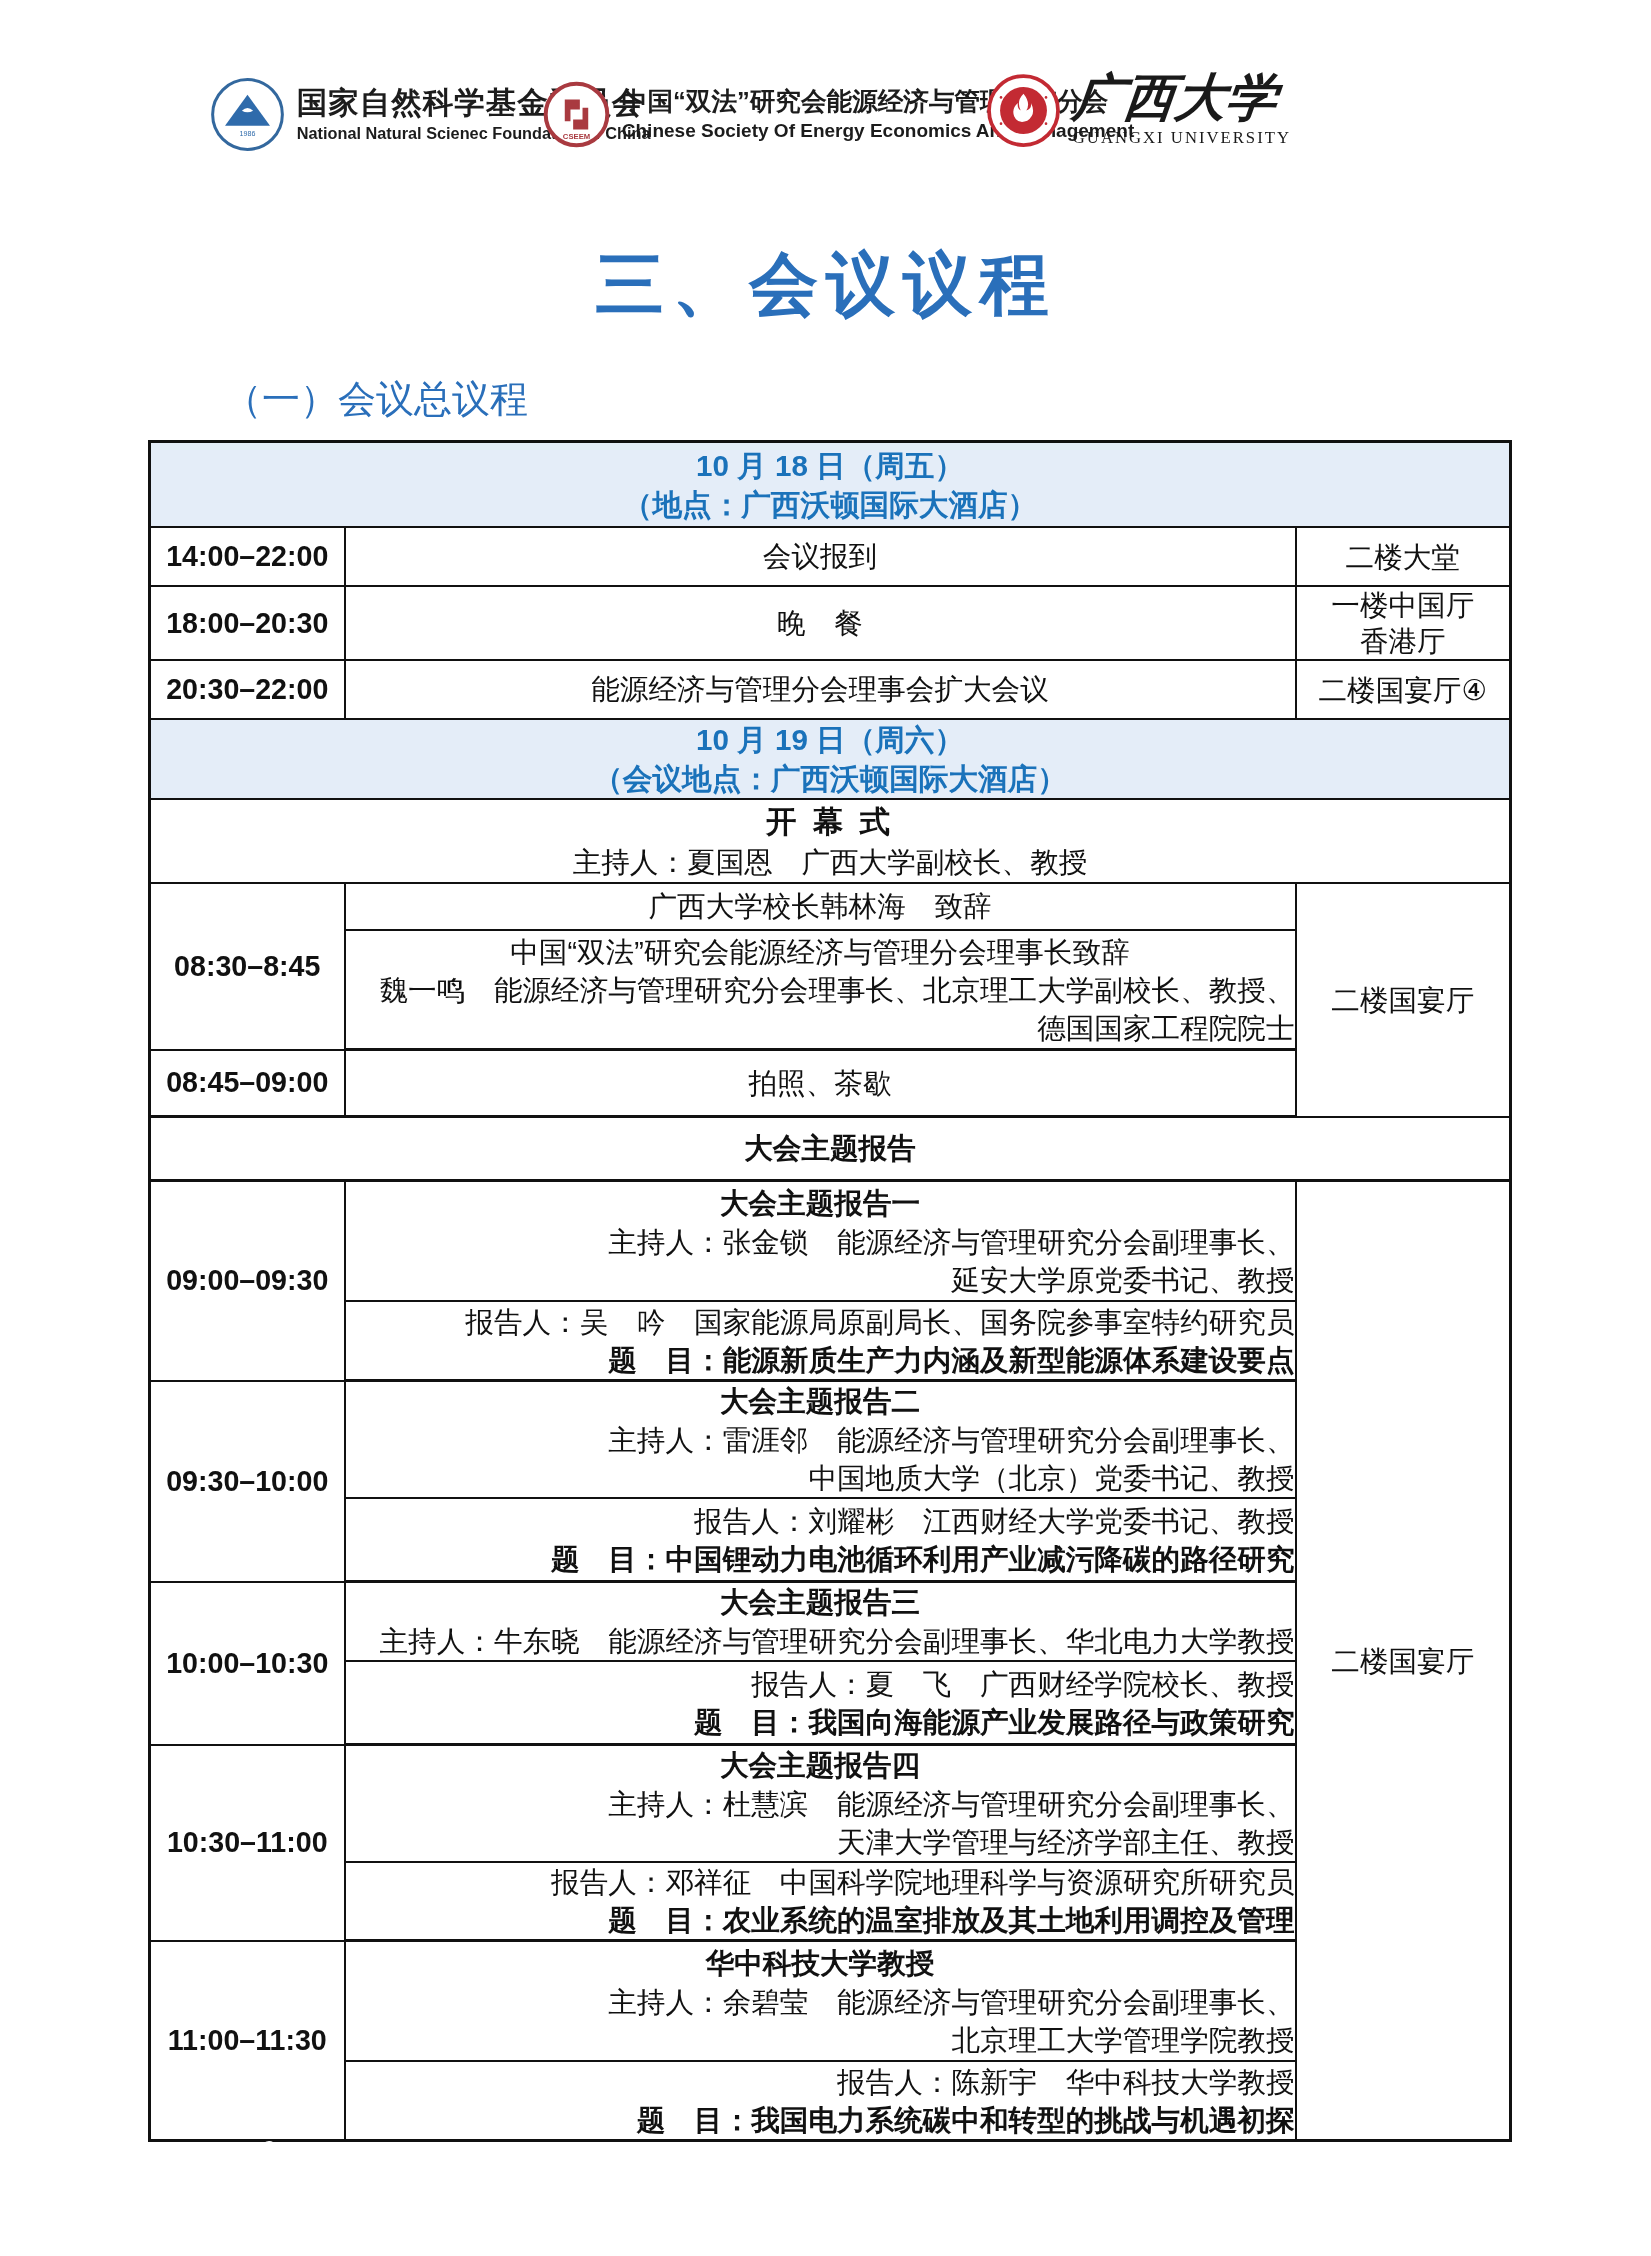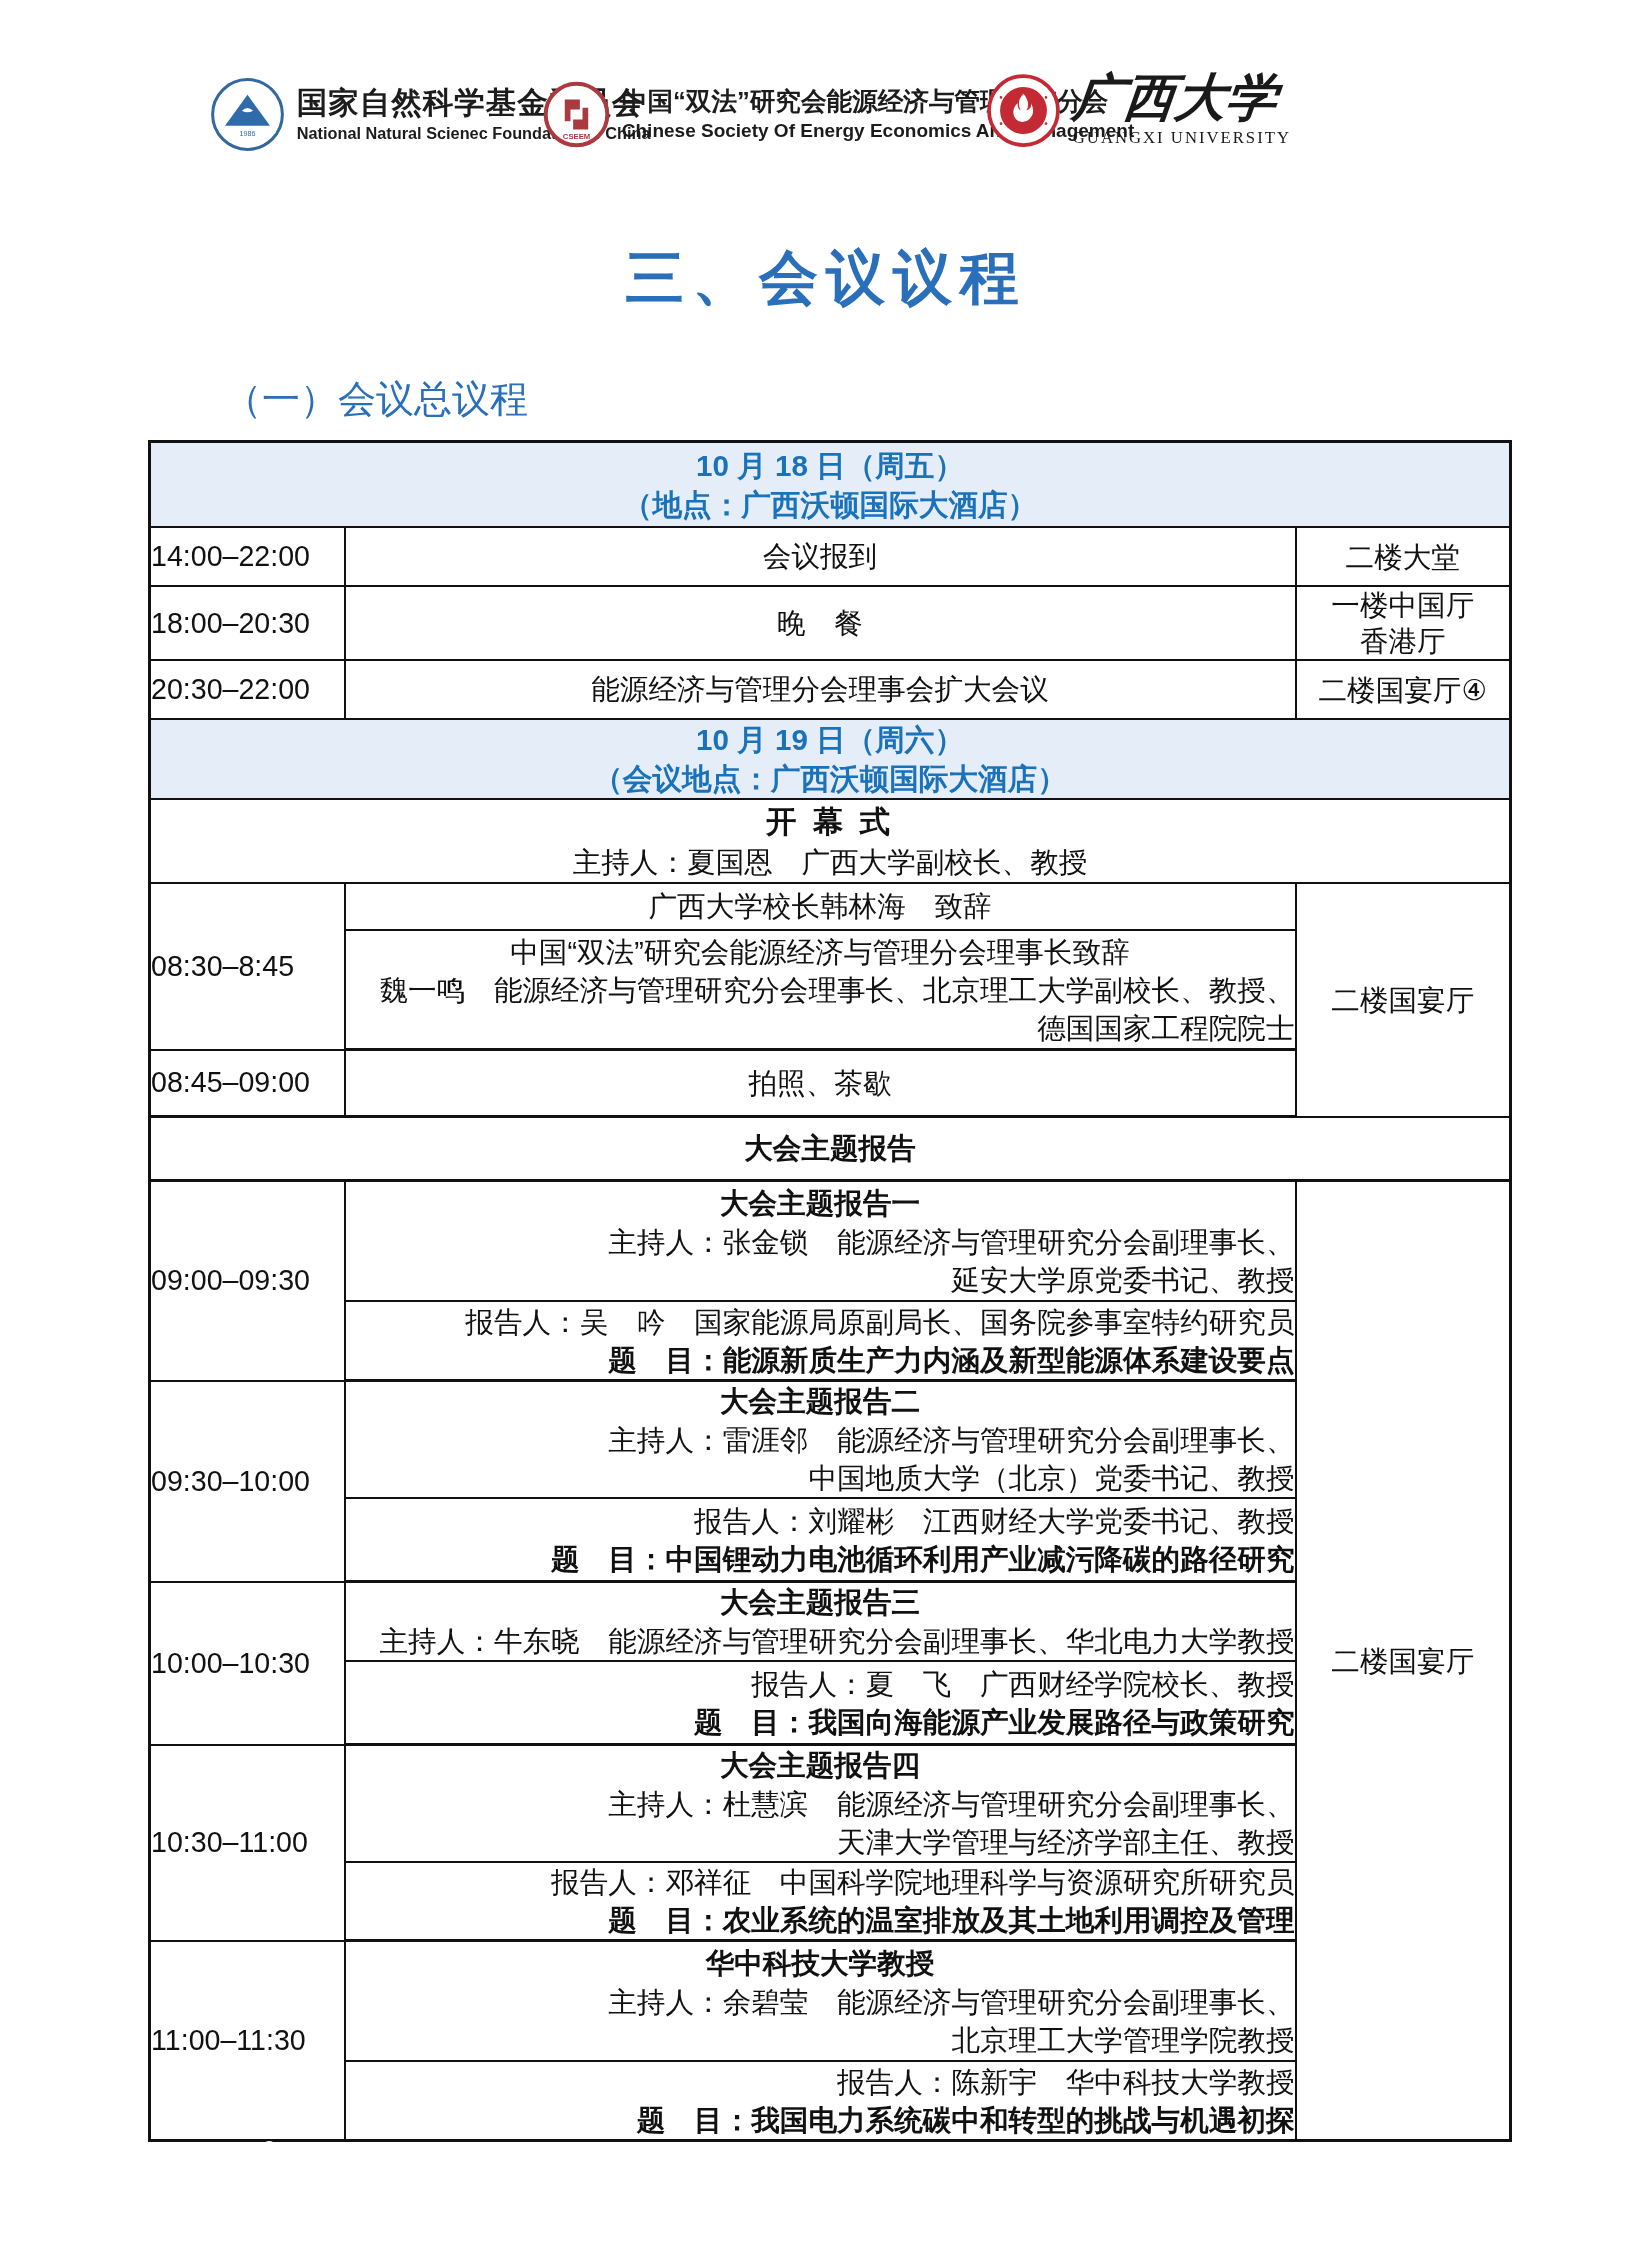--- a/index.html
+++ b/index.html
@@ -24,34 +24,34 @@
   .nsfc-cn { font-size:30.5px; letter-spacing:1px; }
   .nsfc-en { font-size:16.3px; margin-top:3.9px; }
   .cseem-cn { font-size:25.6px; }
   .cseem-en { font-size:19px; margin-top:3px; }
   .gxu-script { font-family:"Liberation Serif","DejaVu Serif",serif; font-style:italic;
     font-weight:700; font-size:51px; color:#1a1a1a; transform:skewX(-6deg); line-height:1; }
   .gxu-en { font-family:"Liberation Serif","DejaVu Serif",serif; font-size:16.7px;
     letter-spacing:2px; color:#1a1a1a; margin-top:3.9px; }
   
   .doc-title { position:absolute; top:239px; left:0; width:1652px; text-align:center;
-    font-size:59px; font-weight:700; color:#2a6fba; letter-spacing:7.9px; z-index:2; }
+    font-size:69px; font-weight:700; color:#2a6fba; letter-spacing:7.9px; z-index:2; }
   .section-title { position:absolute; top:374px; left:224px; font-size:38px; font-weight:400;
     color:#2a6fba; z-index:2; }
   
   table.agenda { position:absolute; top:440px; left:148px; width:1360px; z-index:1;
     border-collapse:collapse; table-layout:fixed; background:transparent;
     border:3.4px solid #111; }
   .agenda td { border:2px solid #111; padding:0; font-size:28.6px; color:#111;
     vertical-align:middle; background:transparent; overflow:hidden; }
   .agenda .bbx td, .agenda td.bbx { border-bottom-width:3.4px; }
   .agenda tr.hdr td { background:#e4edf8; color:#1a72ba; font-weight:700; font-size:29.6px;
     text-align:center; }
   .hdr-line { line-height:39px; }
-  .time { text-align:left; }
+  .time { text-align:center;font-weight:bold; }
   .center { text-align:center; }
   .loc { text-align:center; line-height:36px; }
   .cell-line { line-height:38px; padding-left:15.8px; text-align:right; }
   .cell-line.ctr { padding-left:0; text-align:center; }
   .ind134 { padding-left:132px; }
   .ind248 { padding-left:244px; }
   .kn-title { line-height:39px; font-weight:700; text-align:center; }
   .topic { font-weight:700; }
   .op-title { font-weight:700; font-size:30.5px; letter-spacing:3.9px; line-height:43px; text-align:center; }
   .op-host { line-height:39px; text-align:center; }

